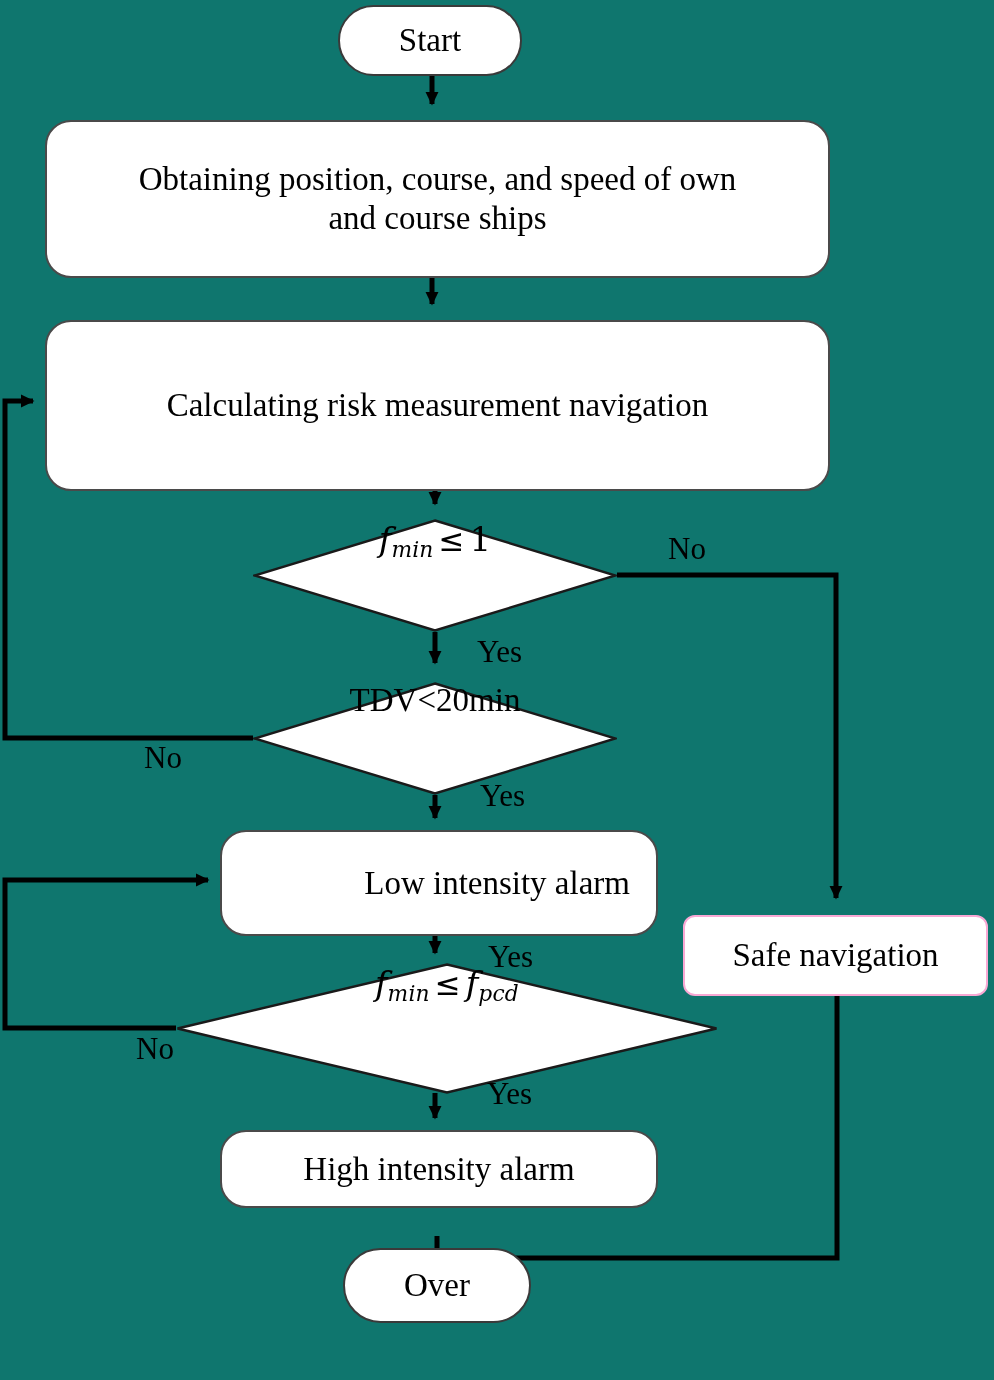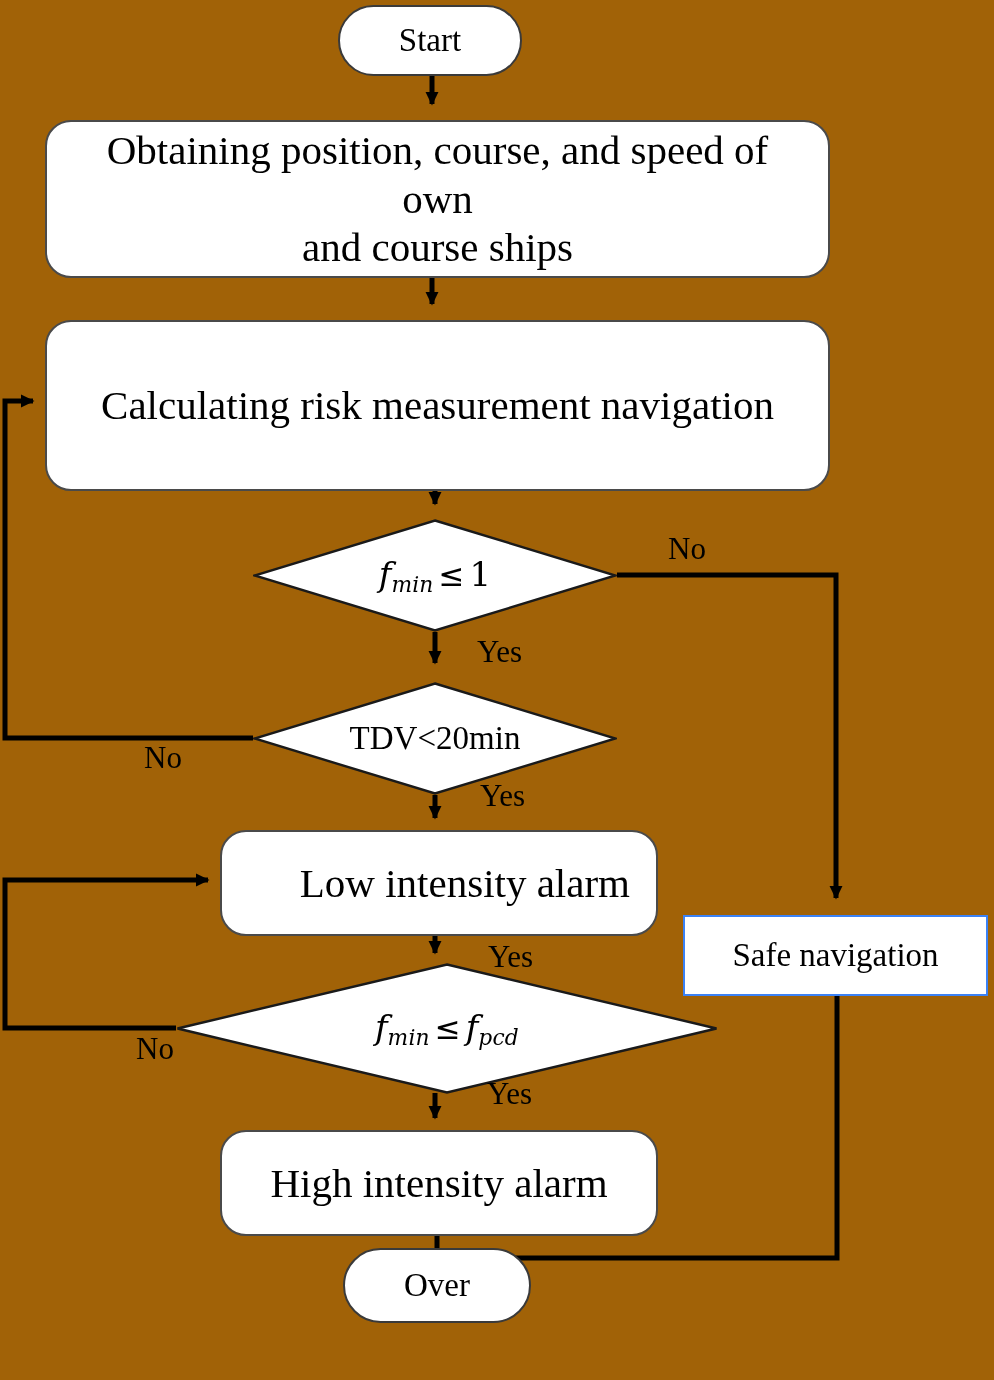--- a/index.html
+++ b/index.html
@@ -4,21 +4,21 @@
 <style>
   html, body {
     margin: 0;
     padding: 0;
     background: #ffffff;
   }
   #canvas {
     position: relative;
     width: 994px;
     height: 1380px;
-    background: #a16207;
+    background: #0f766e;
     overflow: hidden;
     font-family: "Liberation Serif", "DejaVu Serif", serif;
   }
   svg#wires {
     position: absolute;
     left: 0;
     top: 0;
     width: 994px;
     height: 1380px;
   }
@@ -34,33 +34,33 @@
     z-index: 3;
   }
   .node-terminal {
     border: 2px solid #3a3a3a;
     border-radius: 40px;
     font-size: 33px;
   }
   .node-process {
     border: 2px solid #4a4a4a;
     border-radius: 26px;
-    font-size: 41px;
+    font-size: 33px;
     line-height: 1.18;
     padding: 4px 26px;
   }
   .node-io {
-    border: 2px solid #3b82f6;
-    border-radius: 0;
+    border: 2px solid #f9a8d4;
+    border-radius: 12px;
     font-size: 33px;
   }
   .node-decision {
     position: absolute;
     display: flex;
-    align-items: center;
+    align-items: flex-start;
     justify-content: center;
     text-align: center;
     color: #000000;
     font-size: 33px;
     z-index: 3;
     background: transparent;
   }
   .node-decision .dia-shape {
     position: absolute;
     left: 0;
@@ -186,21 +186,21 @@
 
   <div class="node-decision" style="left:176px; top:963px; width:542px; height:131px;">
     <svg class="dia-shape" viewBox="0 0 542 131" preserveAspectRatio="none">
       <polygon points="271,1.5 540.5,65.5 271,129.5 1.5,65.5" fill="#ffffff" stroke="#1a1a1a" stroke-width="2.4"></polygon>
     </svg>
     <span class="dia-label mathf">
       <span>f</span><sub>min</sub><span class="mathop">≤</span><span>f</span><sub>pcd</sub>
     </span>
   </div>
 
-  <div class="node node-process" style="left:220px; top:1130px; width:438px; height:106px;">
+  <div class="node node-process" style="left:220px; top:1130px; width:438px; height:78px;">
     <span>High intensity alarm</span>
   </div>
 
   <div class="node node-io" style="left:683px; top:915px; width:305px; height:81px;">
     <span>Safe navigation</span>
   </div>
 
   <div class="node node-terminal" style="left:343px; top:1248px; width:188px; height:75px;justify-content:center;">
     <span>Over</span>
   </div>

